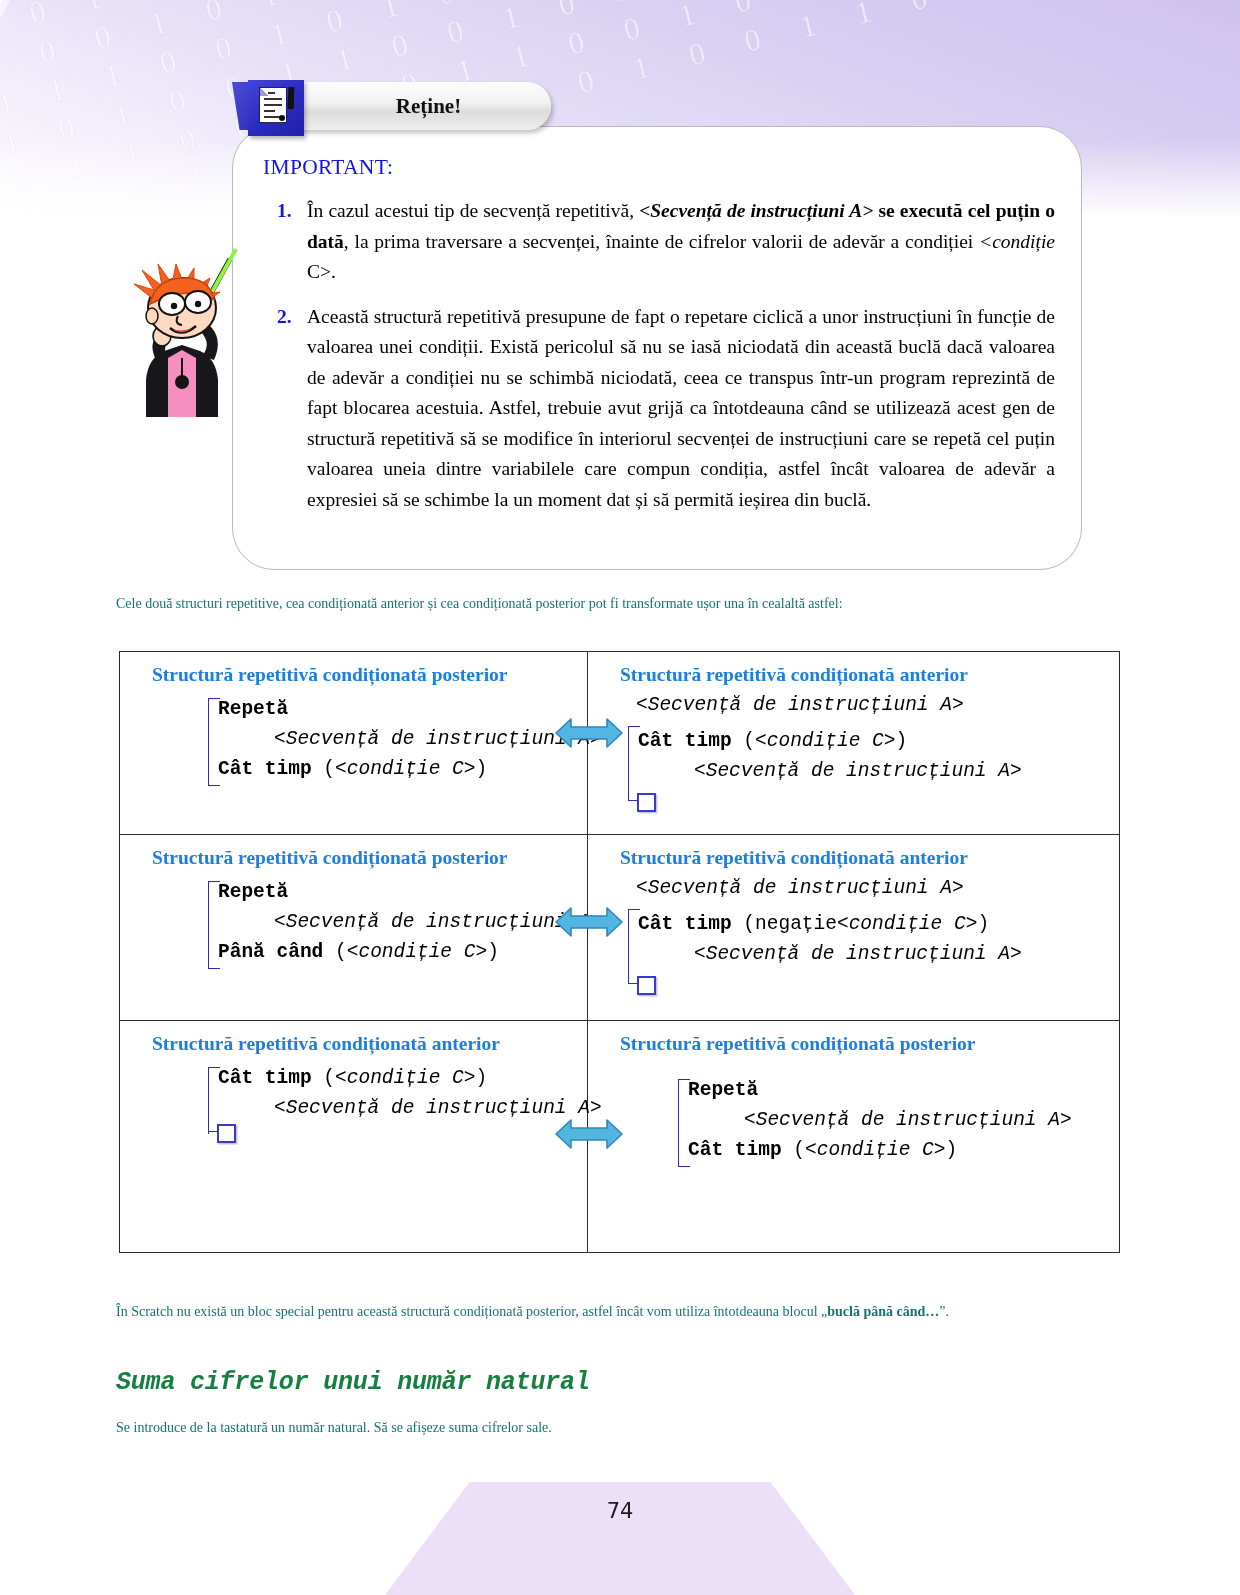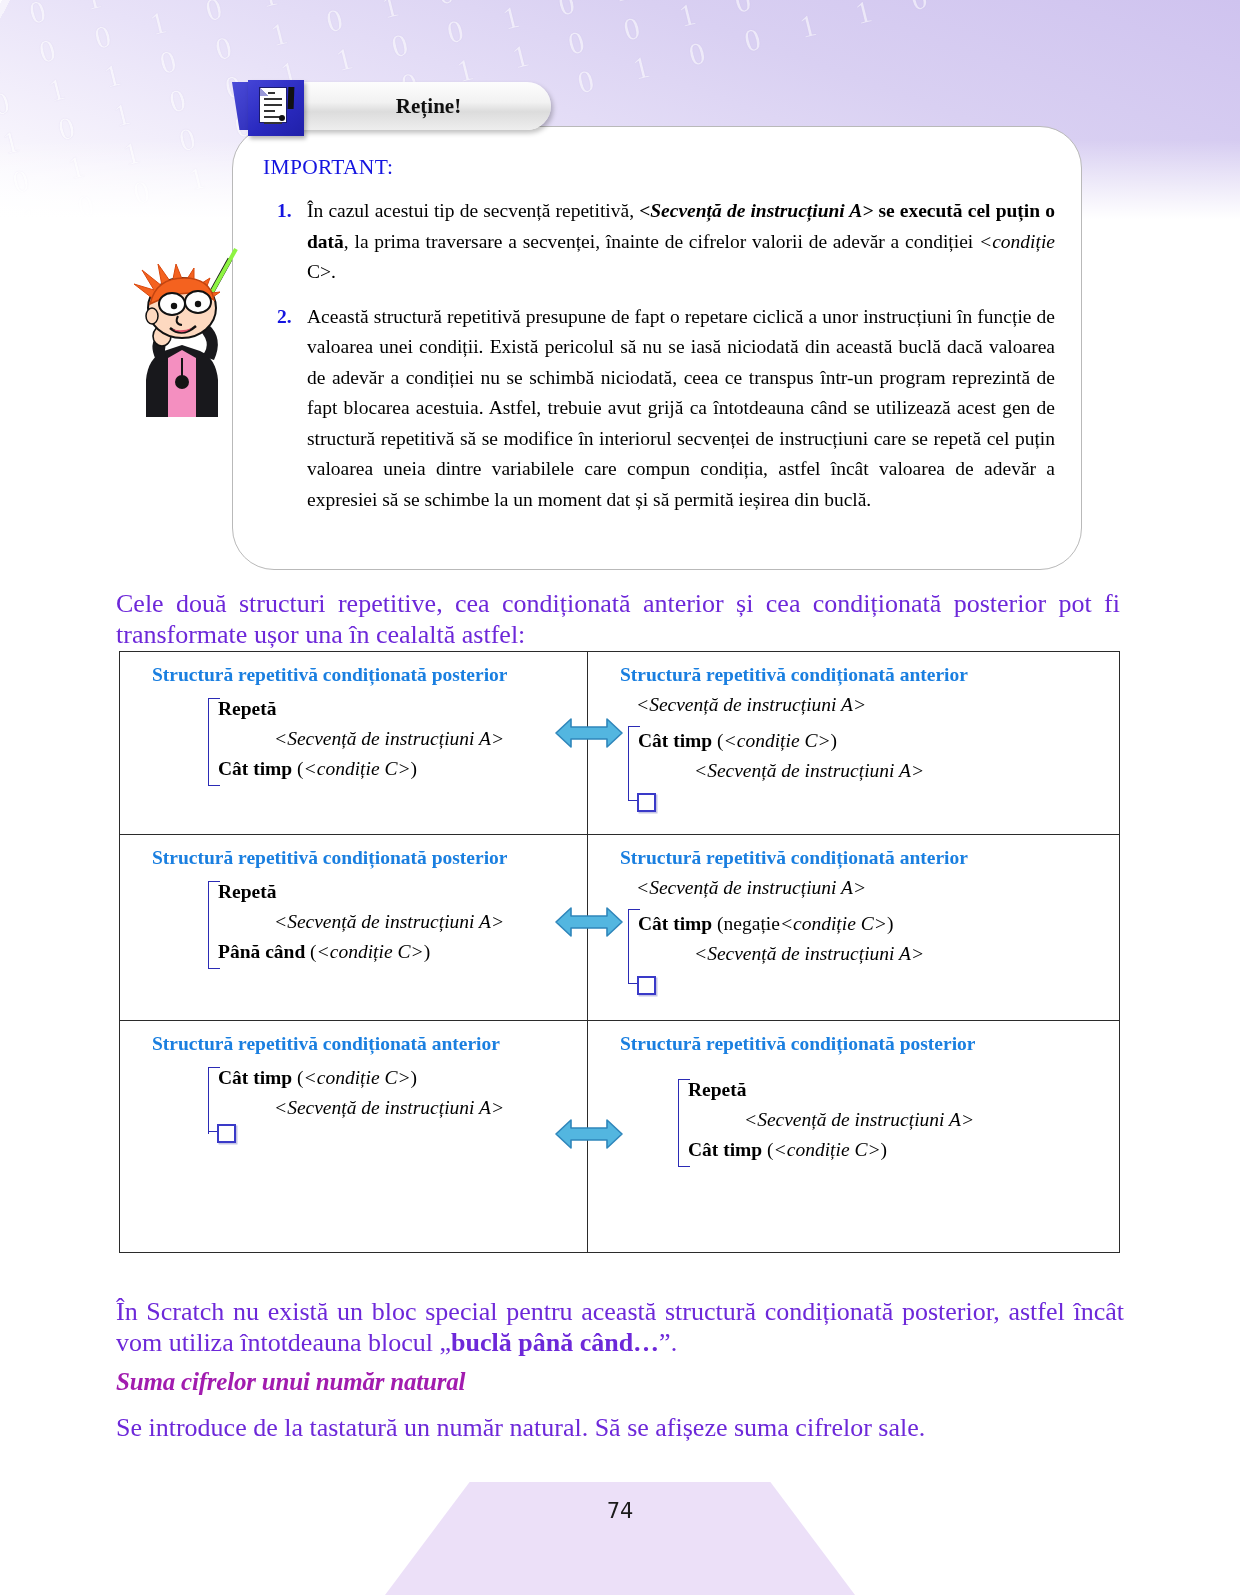--- a/index.html
+++ b/index.html
@@ -89,29 +89,29 @@
   }
   .bi{font-weight:bold;font-style:italic;}
   .b{font-weight:bold;}
   .i{font-style:italic;}
 
   
   .mascot{position:absolute;left:112px;top:232px;width:145px;height:185px;z-index:7;}
 
   
   .para{
-    position:absolute;font-size:26px;line-height:31px;color:#6d28d9;text-align:justify;
+    position:absolute;font-size:14px;line-height:31px;color:#0f766e;text-align:justify;
   }
   #p-intro{left:116px;top:588px;width:1004px;}
   #p-scratch{left:116px;top:1296px;width:1008px;}
   #p-task{left:116px;top:1412px;width:1008px;}
   .section-title{
     position:absolute;left:116px;top:1368px;
-    font-family:Liberation Serif, serif;
-    font-style:italic;font-weight:bold;font-size:25px;color:#a21caf;
+    font-family:Liberation Mono, monospace;
+    font-style:italic;font-weight:bold;font-size:25px;color:#15803d;
     letter-spacing:-.2px;
   }
 
   
   .ttable{
     position:absolute;left:119px;top:651px;width:1001px;height:602px;
     border:1px solid #2b2b2b;box-sizing:border-box;background:#fff;
   }
   .trow{display:flex;border-bottom:1px solid #2b2b2b;box-sizing:border-box;position:relative;}
   .trow:last-child{border-bottom:none;}
@@ -119,21 +119,21 @@
   .trow.r2{height:186px;}
   .trow.r3{height:231px;}
   .tcell{box-sizing:border-box;position:relative;padding:12px 10px 0 10px;}
   .tcell.left{width:468px;border-right:1px solid #2b2b2b;}
   .tcell.right{width:531px;}
   .cell-head{
     color:#1a7fe0;font-weight:bold;font-size:19.5px;margin-bottom:4px;
   }
   .tcell.left .cell-head{padding-left:22px;}
   .tcell.right .cell-head{padding-left:22px;}
-  .code{font-size:19.5px;line-height:30px;color:#000;white-space:nowrap;}
+  .code{font-size:19.5px;line-height:30px;color:#000;white-space:nowrap;font-family:Liberation Mono, monospace;}
   .code .ind1{padding-left:56px;}
   .code .ind0{padding-left:0px;}
 
   
   .blk{position:relative;}
   .bracket{
     position:absolute;border-left:1.7px solid #2b2bb5;
     border-top:1.7px solid #2b2bb5;border-bottom:1.7px solid #2b2bb5;
     width:11px;
   }

